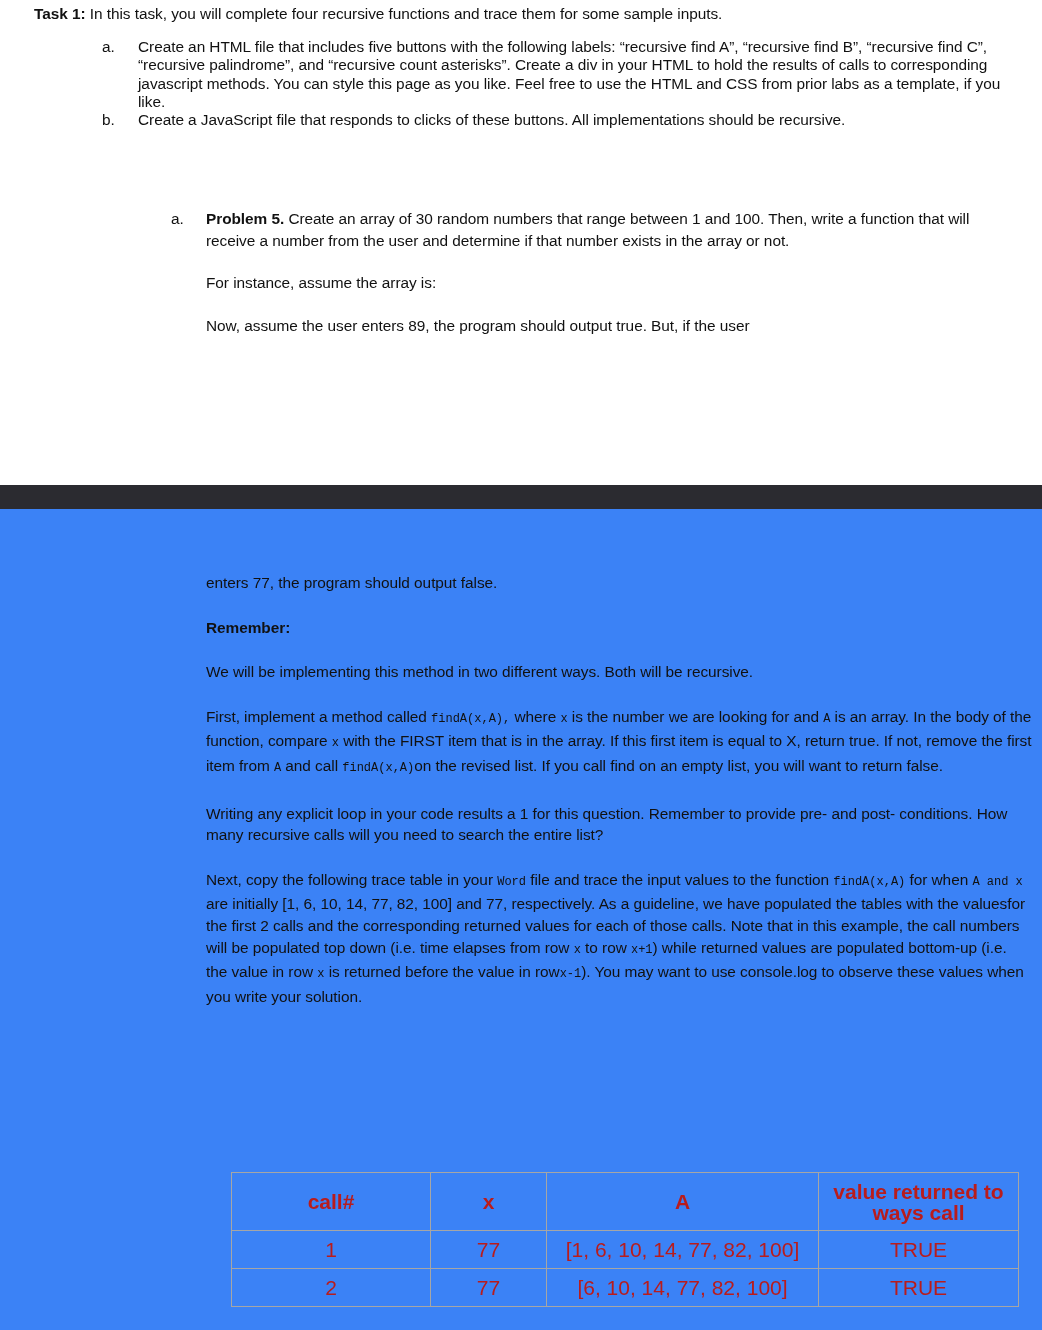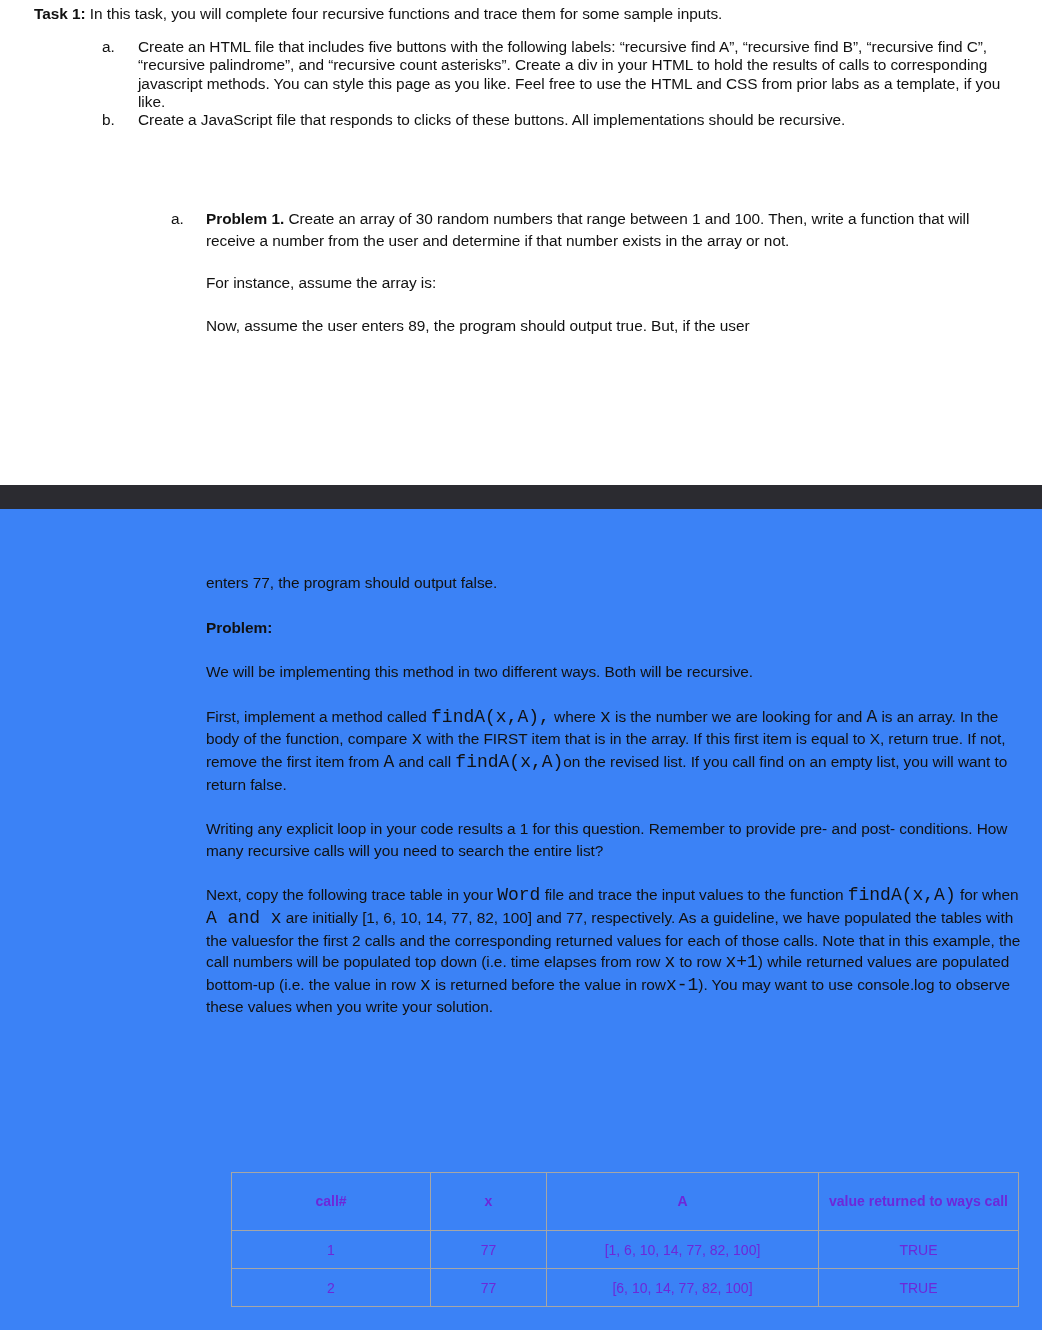--- a/index.html
+++ b/index.html
@@ -113,37 +113,37 @@
     line-height: 21.6px;
     letter-spacing: -0.05px;
   }
   .body-col p {
     margin: 0 0 23px 0;
   }
   .body-col p:last-child { margin-bottom: 8px; }
 
   code, .mono {
     font-family: "Liberation Mono", "DejaVu Sans Mono", monospace;
-    font-size: 18px;
+    font-size: 12px;
     letter-spacing: 0;
   }
 
   
   .trace-table-wrap {
     position: absolute;
     left: 231px;
     top: 1172px;
     width: 751px;
   }
   table.trace {
     border-collapse: collapse;
     width: 751px;
     table-layout: fixed;
-    font-size: 14px;
-    color: #6d28d9;
+    font-size: 21px;
+    color: #b91c1c;
   }
   table.trace th,
   table.trace td {
     border: 1px solid #a6a6a6;
     text-align: center;
     vertical-align: middle;
     padding: 0 4px;
   }
   table.trace th {
     font-weight: bold;
@@ -177,38 +177,38 @@
     <div class="li-row">
       <span class="li-marker">b.</span>
       <span class="li-body">Create a JavaScript file that responds to clicks of these buttons. All implementations should be recursive.</span>
     </div>
   </div>
 
   <div class="list-inner">
     <div class="inner-row">
       <span class="inner-marker">a.</span>
       <div class="inner-body">
-        <p><span class="b">Problem 1.</span><span> Create an array of 30 random numbers that range between 1 and 100. Then, write a function that will receive a number from the user and determine if that number exists in the array or not.</span></p>
+        <p><span class="b">Problem 5.</span><span> Create an array of 30 random numbers that range between 1 and 100. Then, write a function that will receive a number from the user and determine if that number exists in the array or not.</span></p>
         <p>For instance, assume the array is:</p>
         <p>Now, assume the user enters 89, the program should output true. But, if the user</p>
       </div>
     </div>
   </div>
 
 </div>
 
 <div class="page-break-bar"></div>
 
 <div class="page-bottom">
 
   <div class="body-col">
 
     <p>enters 77, the program should output false.</p>
 
-    <p class="b">Problem:</p>
+    <p class="b">Remember:</p>
 
     <p>We will be implementing this method in two different ways.  Both will be recursive.</p>
 
     <p><span>First, implement a method called </span><code>findA(x,A),</code><span> where </span><code>x</code><span> is the number we are looking for and </span><code>A</code><span> is an array.  In the body of the function, compare </span><code>x</code><span> with the FIRST item that is in the array. If this first item is equal to X, return true.  If not, remove the first item from </span><code>A</code><span> and call  </span><code>findA(x,A)</code><span>on the revised list. If you call find on an empty list, you will want to return false.</span></p>
 
     <p>Writing any explicit loop in your code results a 1 for this question. Remember to provide pre- and post- conditions. How many recursive calls will you need to search the entire list?</p>
 
     <p><span>Next, copy the following trace table in your </span><code>Word</code><span> file and trace the input values to the function </span><code>findA(x,A)</code><span> for when </span><code>A and x</code><span> are initially [1, 6, 10, 14, 77, 82, 100] and 77, respectively. As a guideline, we have populated the tables with the valuesfor the first 2 calls and the corresponding returned values for each of those calls. Note that in this example, the call numbers will be populated top down (i.e. time elapses from row </span><code>x</code><span>  to row </span><code>x+1</code><span>) while returned values are populated bottom-up (i.e. the value in row </span><code>x</code><span>  is returned before the value in row</span><code>x-1</code><span>). You may want to use console.log to observe these values when you write your solution.</span></p>
 
   </div>

